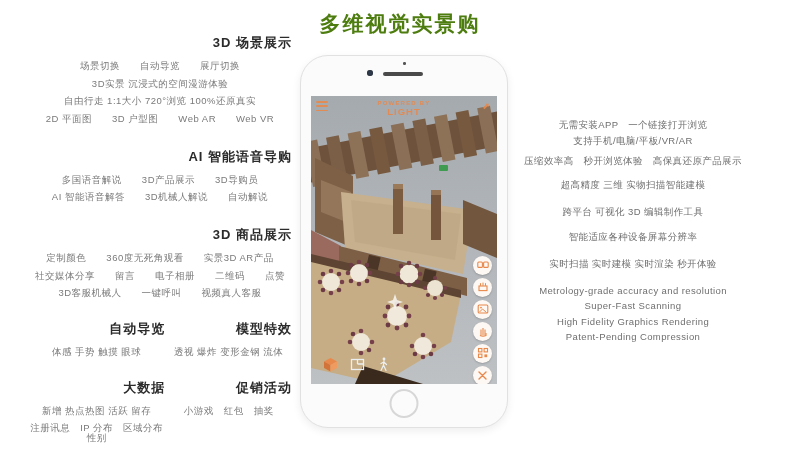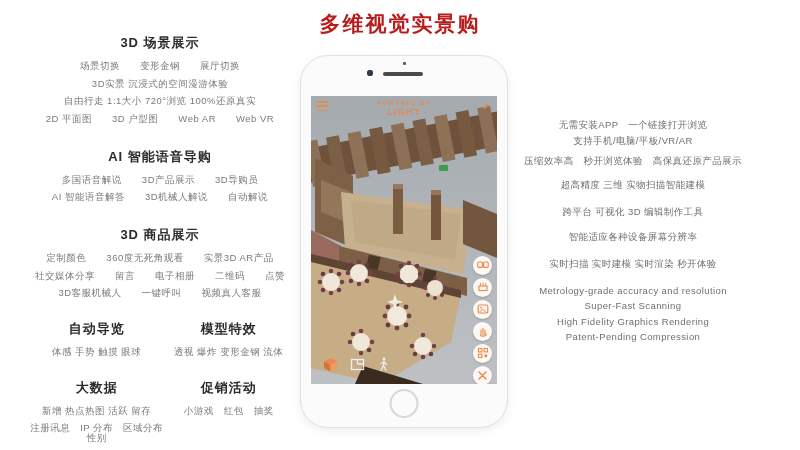--- a/index.html
+++ b/index.html
@@ -4,26 +4,26 @@
 <style>
   html,body{margin:0;padding:0;}
   body{
     width:800px;height:450px;overflow:hidden;background:#ffffff;
     font-family:"Liberation Sans","DejaVu Sans",sans-serif;
     -webkit-font-smoothing:antialiased;position:relative;
   }
   .page{position:absolute;inset:0;}
   .page-title{
     position:absolute;top:10px;left:0;width:800px;text-align:center;
-    font-size:21px;font-weight:bold;color:#b91c1c;letter-spacing:2px;margin:0;
+    font-size:21px;font-weight:bold;color:#4d7c0f;letter-spacing:2px;margin:0;
   }
   
   .col-left{position:absolute;left:28px;top:34px;width:264px;text-align:center;}
   .col-left section{margin-bottom:19px;}
-  .feat-heading{font-size:13px;font-weight:bold;color:#2b2b2b;margin:0 0 9px 0;letter-spacing:1px;}
+  .feat-heading{font-size:13px;font-weight:bold;color:#2b2b2b;margin:0 0 9px 0;letter-spacing:1px;text-align:right;}
   .feat-line{font-size:9.5px;color:#7a7a7a;margin:0 0 7.5px 0;letter-spacing:0.5px;line-height:10px;}
   .dual-row{display:flex;margin-bottom:14px;}
   .dual-cell-l{width:52%;}
   .dual-cell-r{width:48%;}
   
   .col-right{position:absolute;left:500px;top:120px;width:266px;text-align:center;}
   .col-right .block{margin-bottom:9px;}
   .col-right p{font-size:9.5px;color:#6f6f6f;margin:0 0 5px 0;letter-spacing:0.4px;line-height:10.5px;}
   .col-right .block.gap-lg{margin-bottom:13px;}
   
@@ -61,21 +61,21 @@
 <body>
 
 <div class="page">
 
   <h1 class="page-title">多维视觉实景购</h1>
 
   <div class="col-left">
 
     <section>
       <h2 class="feat-heading">3D 场景展示</h2>
-      <p class="feat-line">场景切换　　变形金钢　　展厅切换</p>
+      <p class="feat-line">场景切换　　自动导览　　展厅切换</p>
       <p class="feat-line">3D实景 沉浸式的空间漫游体验</p>
       <p class="feat-line">自由行走 1:1大小 720°浏览 100%还原真实</p>
       <p class="feat-line">2D 平面图　　3D 户型图　　Web AR　　Web VR</p>
     </section>
 
     <section style="margin-top:24px;">
       <h2 class="feat-heading">AI 智能语音导购</h2>
       <p class="feat-line">多国语音解说　　3D产品展示　　3D导购员</p>
       <p class="feat-line">AI 智能语音解答　　3D机械人解说　　自动解说</p>
     </section>

